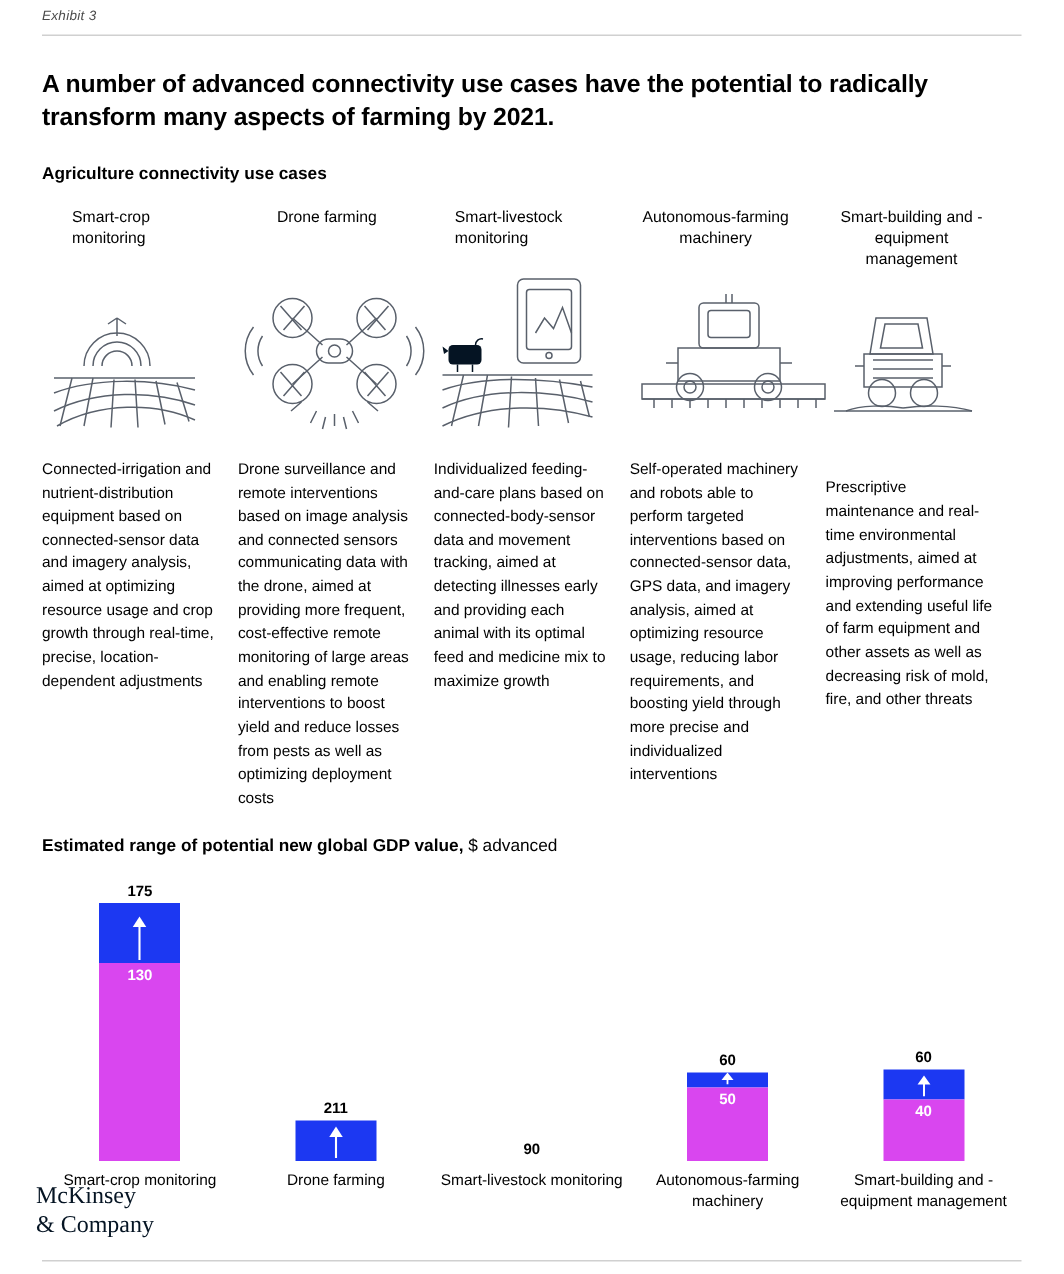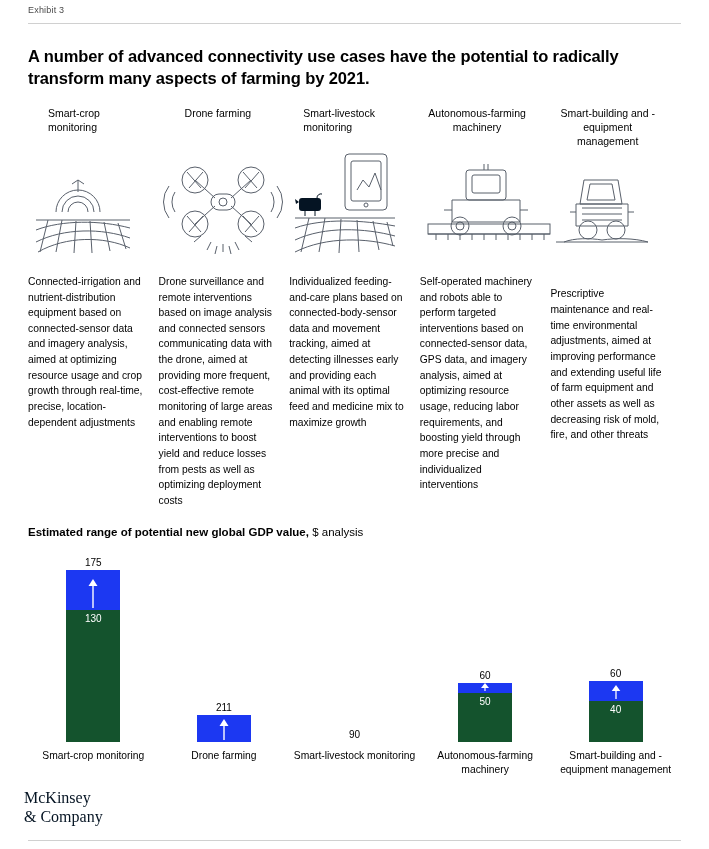--- a/index.html
+++ b/index.html
@@ -15,20 +15,21 @@
     position: relative;
     width: 709px; height: 849px;
     padding: 0 28px;
   }
   .exhibit-label {
     font-size: 9px;
     color: #4a4a4a;
     letter-spacing: 0.2px;
     padding-top: 5px;
     padding-bottom: 5px;
+    font-style: italic;
   }
   .rule {
     height: 1px;
     background: #d0d0d0;
     width: 100%;
   }
   .rule-top { margin-top: 3px; }
   .headline {
     margin-top: 22px;
     font-size: 16.5px;
@@ -93,20 +94,21 @@
     align-items: flex-end;
     height: 190px;
   }
   .barcol {
     width: 20%;
     display: flex;
     flex-direction: column;
     align-items: center;
     justify-content: flex-end;
     height: 100%;
+    font-weight: bold;
   }
   .toplabel {
     font-size: 10px;
     margin-bottom: 2px;
   }
   .barwrap {
     width: 54px;
     display: flex;
     flex-direction: column;
     align-items: center;
@@ -117,21 +119,21 @@
     position: relative;
   }
   .barhigh .arrow {
     position: absolute;
     left: 50%;
     transform: translateX(-50%);
     bottom: 2px;
   }
   .barlow {
     width: 54px;
-    background: #14532d;
+    background: #d946ef;
     position: relative;
   }
   .lowlabel {
     position: absolute;
     top: 3px;
     left: 0; right: 0;
     text-align: center;
     color: #ffffff;
     font-size: 10px;
   }
@@ -168,20 +170,21 @@
 </head>
 <body>
 
 <div class="page">
 
   <div class="exhibit-label">Exhibit 3</div>
   <div class="rule rule-top"></div>
 
   <div class="headline">A number of advanced connectivity use cases have the potential to radically transform many aspects of farming by 2021.</div>
 
+  <div class="subhead">Agriculture connectivity use cases</div>
 
   <div class="cols">
 
     <div class="col">
       <div class="col-title">Smart-crop monitoring</div>
       <div class="illus">
         <svg width="120" height="118" viewBox="0 0 120 118" fill="none" stroke="#59606b" stroke-width="1">
           <g transform="translate(6,6)">
             <path d="M34 62 a10 10 0 0 1 20 0"></path>
             <path d="M28 62 a16 16 0 0 1 32 0"></path>
@@ -285,21 +288,21 @@
             <path d="M8 74 C18 70, 34 70, 46 72 M46 72 C60 70, 78 70, 92 74"></path>
           </g>
         </svg>
       </div>
       <div class="col-body">Prescriptive maintenance and real-time environmental adjustments, aimed at improving performance and extending useful life of farm equipment and other assets as well as decreasing risk of mold, fire, and other threats</div>
     </div>
 
   </div>
 
   <div class="chart-title">
-    <span>Estimated range of potential new global GDP value,</span><span class="unit"> $ analysis</span>
+    <span>Estimated range of potential new global GDP value,</span><span class="unit"> $ advanced</span>
   </div>
 
   <div class="chart">
     <div class="bars">
 
       <div class="barcol">
         <div class="toplabel">175</div>
         <div class="barwrap">
           <div class="barhigh" style="height:40px">
             <svg class="arrow" width="11" height="30" viewBox="0 0 11 30">

